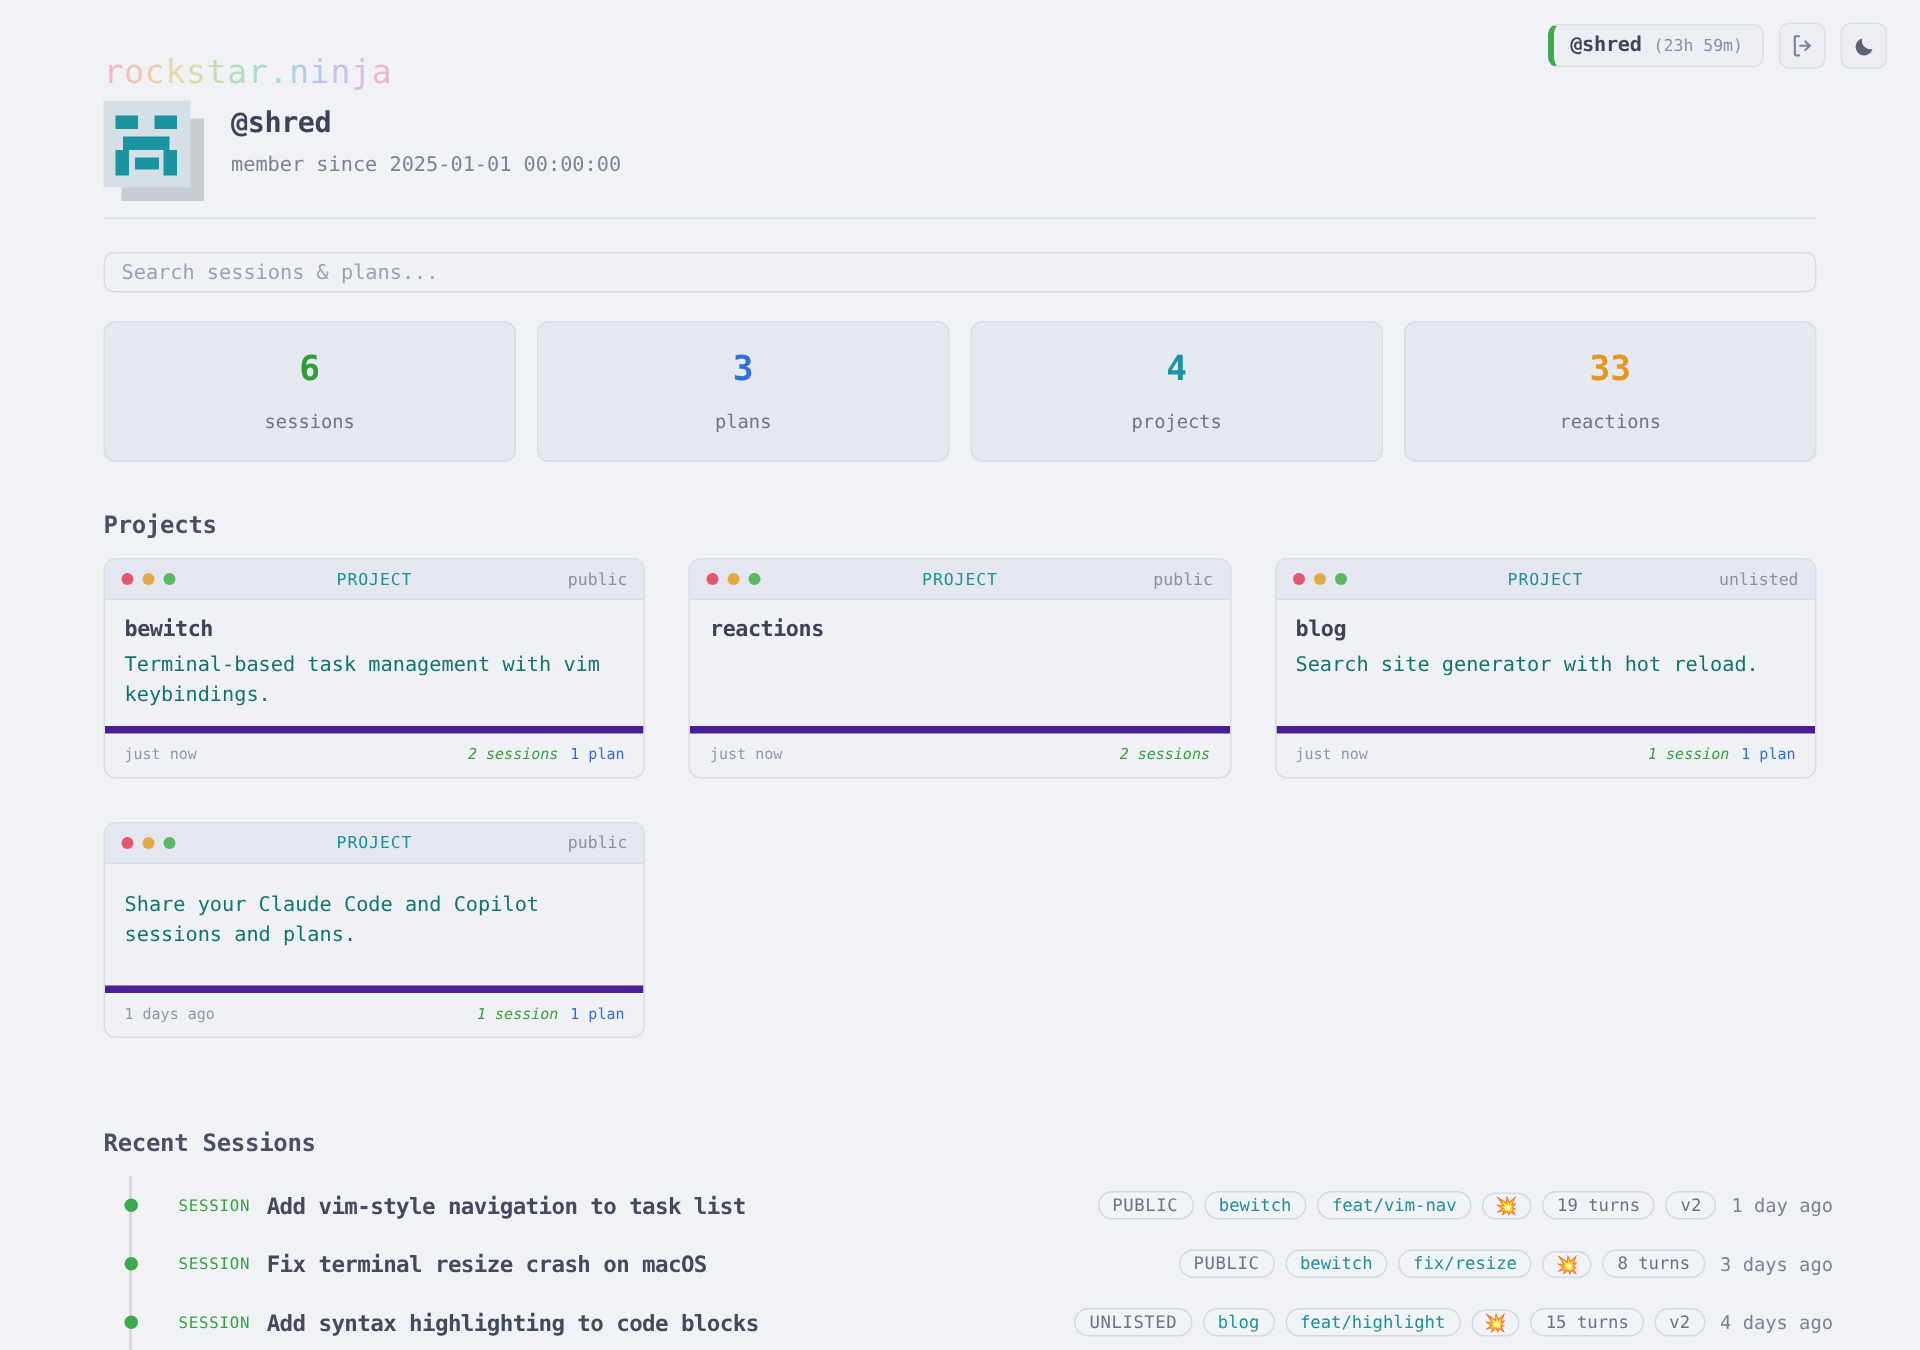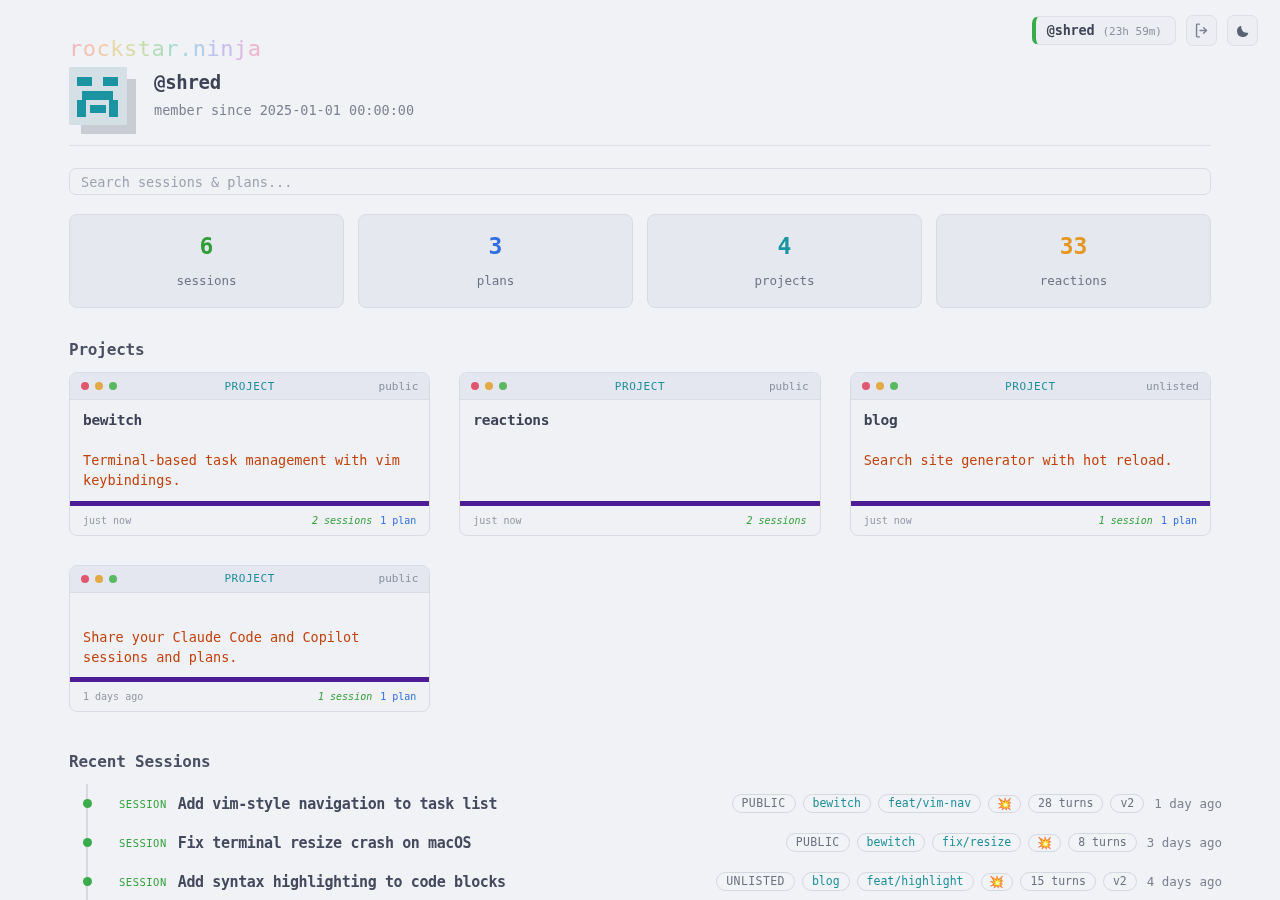--- a/index.html
+++ b/index.html
@@ -134,21 +134,21 @@
   .d-r { background: #e0576e; }
   .d-y { background: #e3a944; }
   .d-g { background: #5cb860; }
   .pcard-kind {
     position: absolute; left: 0; right: 0; text-align: center;
     font-size: 11px; color: #1f8f9c; letter-spacing: .6px;
   }
   .pcard-vis { margin-left: auto; font-size: 11px; color: #8b90a0; position: relative; z-index: 2; }
   .pcard-body { padding: 12px 13px 10px; flex: 1; min-height: 81px; }
   .pcard-title { font-size: 14.5px; font-weight: bold; color: #3d4356; letter-spacing: -.3px; }
-  .pcard-desc { font-size: 13.5px; color: #c2410c; line-height: 1.5; margin-top: 22px; }
+  .pcard-desc { font-size: 13.5px; color: #0f766e; line-height: 1.5; margin-top: 5px; }
   .pcard-foot {
     border-top: 5px solid #4c1d95;
     padding: 9px 13px;
     display: flex; align-items: center; justify-content: space-between;
     font-size: 10px;
   }
   .pcard-ago { color: #9297a7; }
   .pcard-counts { display: flex; gap: 8px; }
   .cnt-s { color: #35a13f; font-style: italic; }
   .cnt-p { color: #2f6fe0; }
@@ -361,21 +361,21 @@
   <div class="sessions">
       <div class="srow">
         <span class="sdot"></span>
         <span class="skind">SESSION</span>
         <span class="stitle">Add vim-style navigation to task list</span>
         <span class="stags">
           <span class="tag vis">PUBLIC</span>
           <span class="tag proj">bewitch</span>
           <span class="tag branch">feat/vim-nav</span>
           <span class="tag react">💥</span>
-          <span class="tag turns">28 turns</span>
+          <span class="tag turns">19 turns</span>
           <span class="tag ver">v2</span>
           <span class="sago">1 day ago</span>
         </span>
       </div>
       <div class="srow">
         <span class="sdot"></span>
         <span class="skind">SESSION</span>
         <span class="stitle">Fix terminal resize crash on macOS</span>
         <span class="stags">
           <span class="tag vis">PUBLIC</span>

